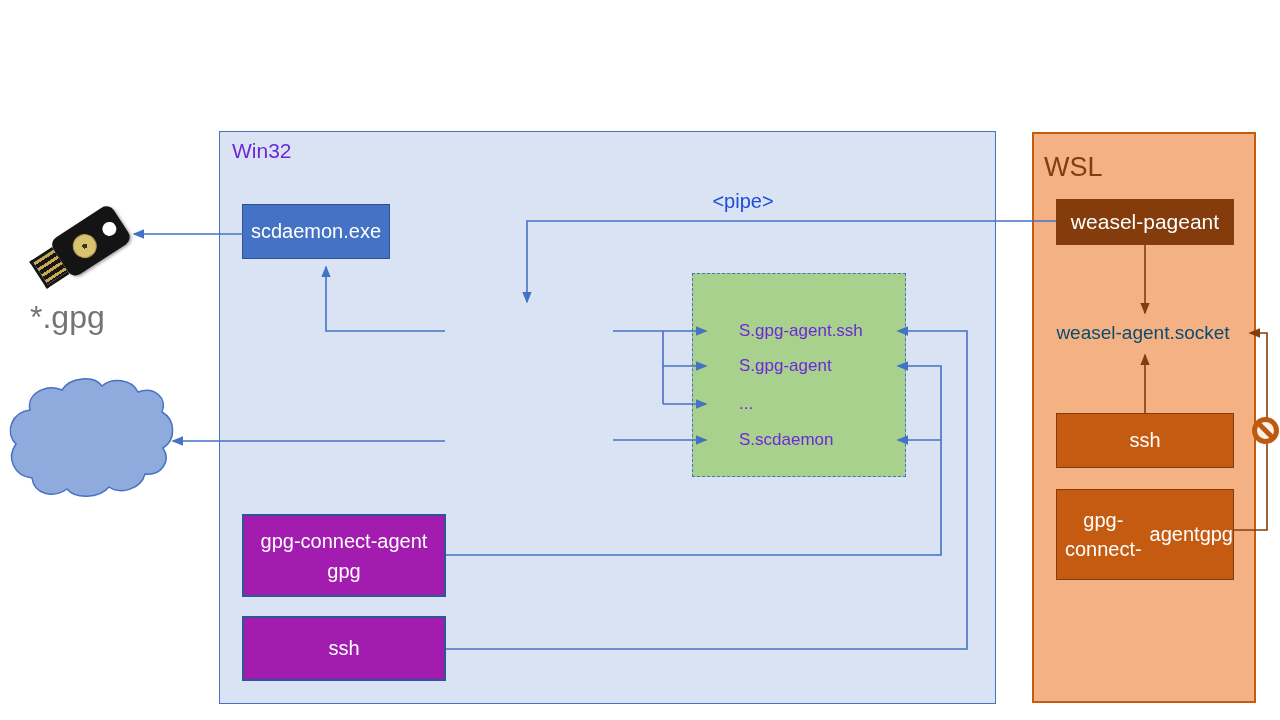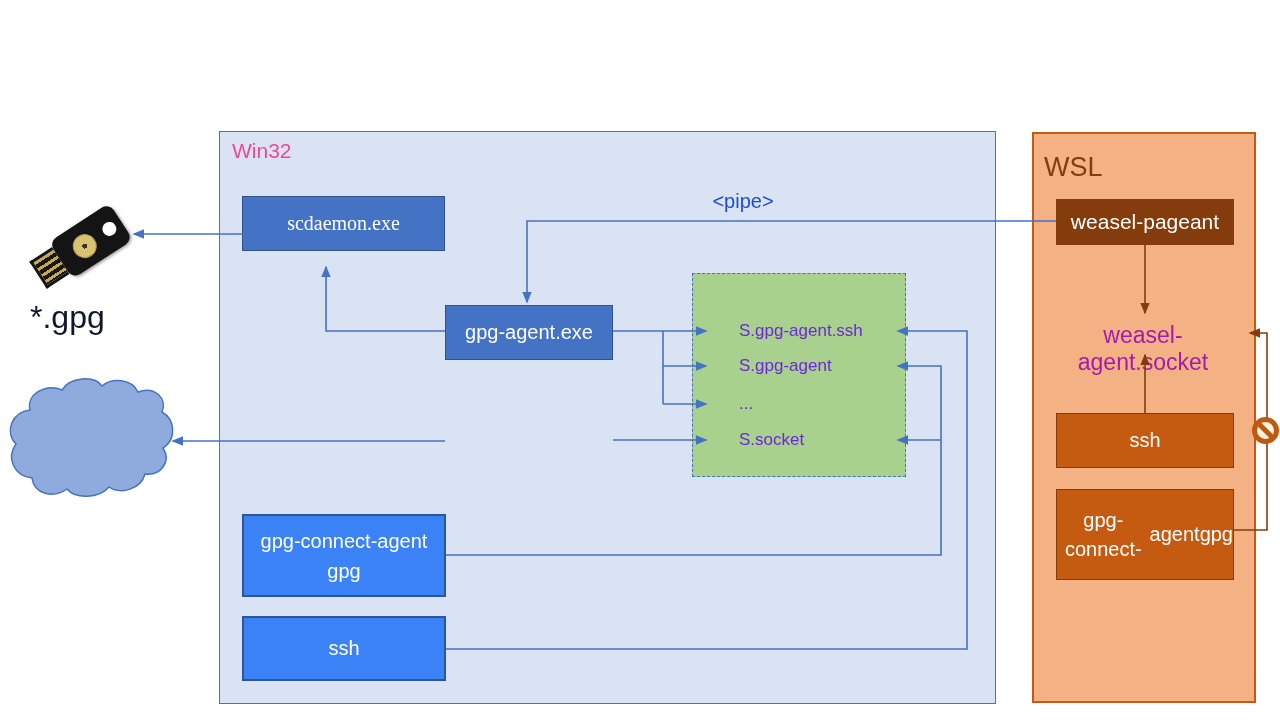--- a/index.html
+++ b/index.html
@@ -4,45 +4,45 @@
 <style>
   html,body{margin:0;padding:0;background:#ffffff;}
   #canvas{
     position:relative;width:1280px;height:720px;background:#ffffff;overflow:hidden;
     font-family:"Liberation Sans", sans-serif;
   }
   .abs{position:absolute;}
   
   .win32-box{left:219px;top:131px;width:775px;height:571px;background:#DAE3F3;border:1.5px solid #4472C4;z-index:1;}
   .wsl-box{left:1032px;top:132px;width:224px;height:571px;background:#F4B183;border:2px solid #C55A11;box-sizing:border-box;z-index:1;}
-  .win32-label{left:232px;top:139px;font-size:21px;color:#ec4899;z-index:2;}
+  .win32-label{left:232px;top:139px;font-size:21px;color:#6d28d9;z-index:2;}
   .wsl-label{left:1044px;top:152px;font-size:27px;color:#843C0C;z-index:2;}
   
   .node{display:flex;align-items:center;justify-content:center;text-align:center;color:#ffffff;z-index:2;box-sizing:border-box;}
   .blue{background:#4472C4;border:1.5px solid #2F528F;font-size:20px;}
-  .cyan{background:#3b82f6;border:2px solid #2E5597;font-size:20px;}
+  .cyan{background:#a21caf;border:2px solid #2E5597;font-size:20px;}
   .orange{background:#C55A11;border:1.5px solid #843C0C;font-size:20px;}
   .darkbrown{background:#843C0C;border:1.5px solid #843C0C;font-size:21px;}
-  .scdaemon{left:242px;top:196px;width:203px;height:55px;font-family:Liberation Serif, serif;}
+  .scdaemon{left:242px;top:204px;width:148px;height:55px;}
   .gpgagent{left:445px;top:305px;width:168px;height:55px;}
   .dirmngr{left:445px;top:414px;width:169px;height:55px;}
   .w32conn{left:242px;top:514px;width:204px;height:83px;line-height:30px;flex-direction:column;}
   .w32ssh{left:242px;top:616px;width:204px;height:65px;}
   .weasel{left:1056px;top:199px;width:178px;height:46px;}
   .wslssh{left:1056px;top:413px;width:178px;height:55px;}
   .wslconn{left:1056px;top:489px;width:178px;height:91px;line-height:29px;flex-direction:row;}
   
   .sockets-box{left:692px;top:273px;width:214px;height:204px;background:#A9D18E;border:1.6px dashed #4472C4;box-sizing:border-box;z-index:1;}
   .sockets-title{left:692px;top:280px;width:214px;text-align:center;font-size:27px;color:#ffffff;z-index:2;}
   .sock-item{left:739px;color:#6d28d9;font-size:17px;z-index:2;}
   .sock-0{top:321px;} .sock-1{top:356px;} .sock-2{top:394px;} .sock-3{top:430px;}
   
   .pipe-label{left:693px;top:190px;width:100px;text-align:center;font-size:20px;color:#1d4ed8;z-index:2;}
-  .wsocket-label{left:1052px;top:322px;width:182px;text-align:center;font-size:23px;color:#a21caf;z-index:2;}
-  .gpgfiles-label{left:30px;top:299px;font-size:32px;color:#0f172a;z-index:2;text-align:center;}
+  .wsocket-label{left:1052px;top:322px;width:182px;text-align:center;font-size:19px;color:#0c4a6e;z-index:2;}
+  .gpgfiles-label{left:30px;top:299px;font-size:32px;color:#737373;z-index:2;text-align:center;}
   .cloud-text{left:28px;top:407px;width:124px;text-align:center;font-size:15px;line-height:22px;color:#ffffff;z-index:2;}
   
   #wires{position:absolute;left:0;top:0;width:1280px;height:720px;z-index:3;pointer-events:none;}
   
   .yubi{left:24px;top:200px;width:110px;height:96px;z-index:2;}
   .yubi-rot{position:absolute;left:6px;top:26px;width:100px;height:44px;transform:rotate(-33deg);display:flex;align-items:center;}
   .yubi-plug{width:24px;height:26px;background:repeating-linear-gradient(to bottom,#C9A84F 0 3px,#171717 3px 7px);border:3px solid #141414;border-right:none;box-sizing:content-box;}
   .yubi-body{position:relative;width:72px;height:44px;background:#141414;border-radius:9px;box-shadow:1px 2px 3px rgba(0,0,0,0.35);}
   .yubi-disc{position:absolute;left:16px;top:11px;width:22px;height:22px;border-radius:50%;
     background:radial-gradient(circle,#3c341c 0 2.5px,#D9C270 2.5px 100%);border:1px solid #b09a4e;}
@@ -58,36 +58,33 @@
 <div id="canvas">
 
   <div class="abs win32-box"></div>
   <div class="abs wsl-box"></div>
   <div class="abs win32-label">Win32</div>
   <div class="abs wsl-label">WSL</div>
 
   <div class="abs node blue scdaemon">
     <span>scdaemon.exe</span>
   </div>
-  <div class="abs node blue gpgagent">
-    <span>gpg-agent.exe</span>
-  </div>
   <div class="abs node cyan w32conn">
     <span>gpg-connect-agent</span>
     <span>gpg</span>
   </div>
   <div class="abs node cyan w32ssh">
     <span>ssh</span>
   </div>
 
   <div class="abs sockets-box"></div>
   <div class="abs sock-item sock-0">S.gpg-agent.ssh</div>
   <div class="abs sock-item sock-1">S.gpg-agent</div>
   <div class="abs sock-item sock-2">...</div>
-  <div class="abs sock-item sock-3">S.socket</div>
+  <div class="abs sock-item sock-3">S.scdaemon</div>
 
   <div class="abs node darkbrown weasel">
     <span>weasel-pageant</span>
   </div>
   <div class="abs wsocket-label">weasel-agent.socket</div>
   <div class="abs node orange wslssh">
     <span>ssh</span>
   </div>
   <div class="abs node orange wslconn">
     <span>gpg-connect-</span>

